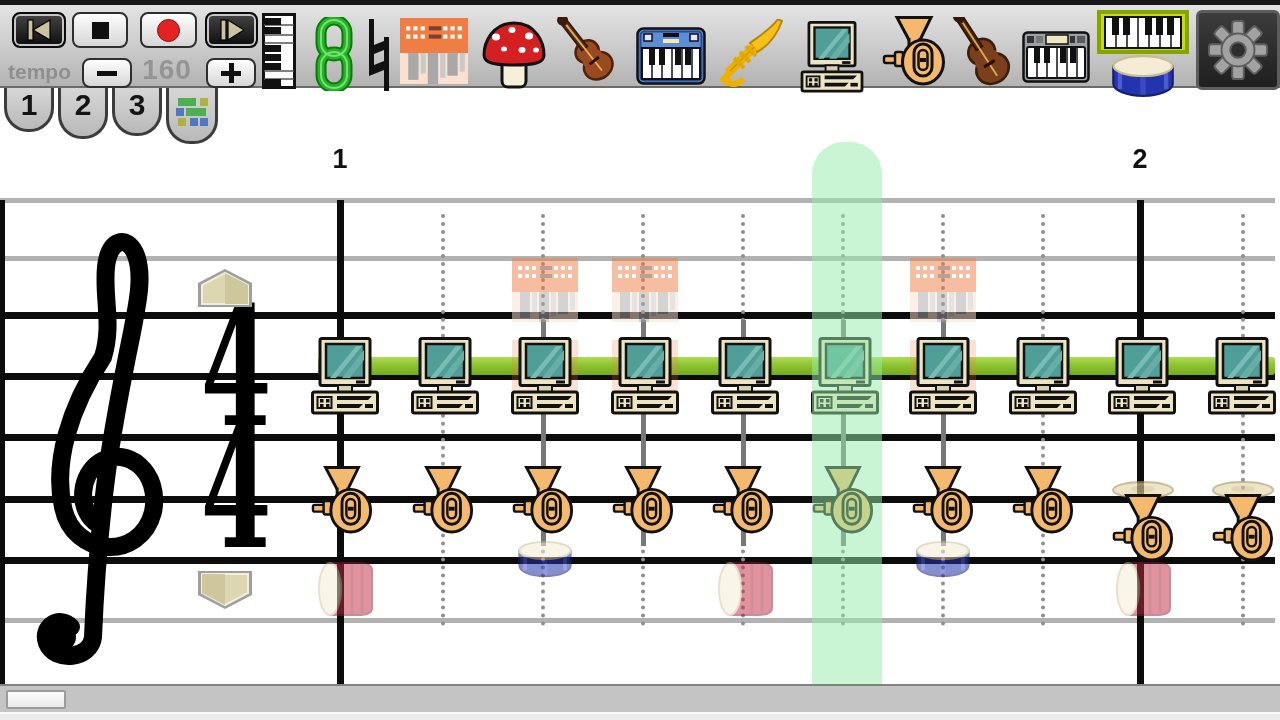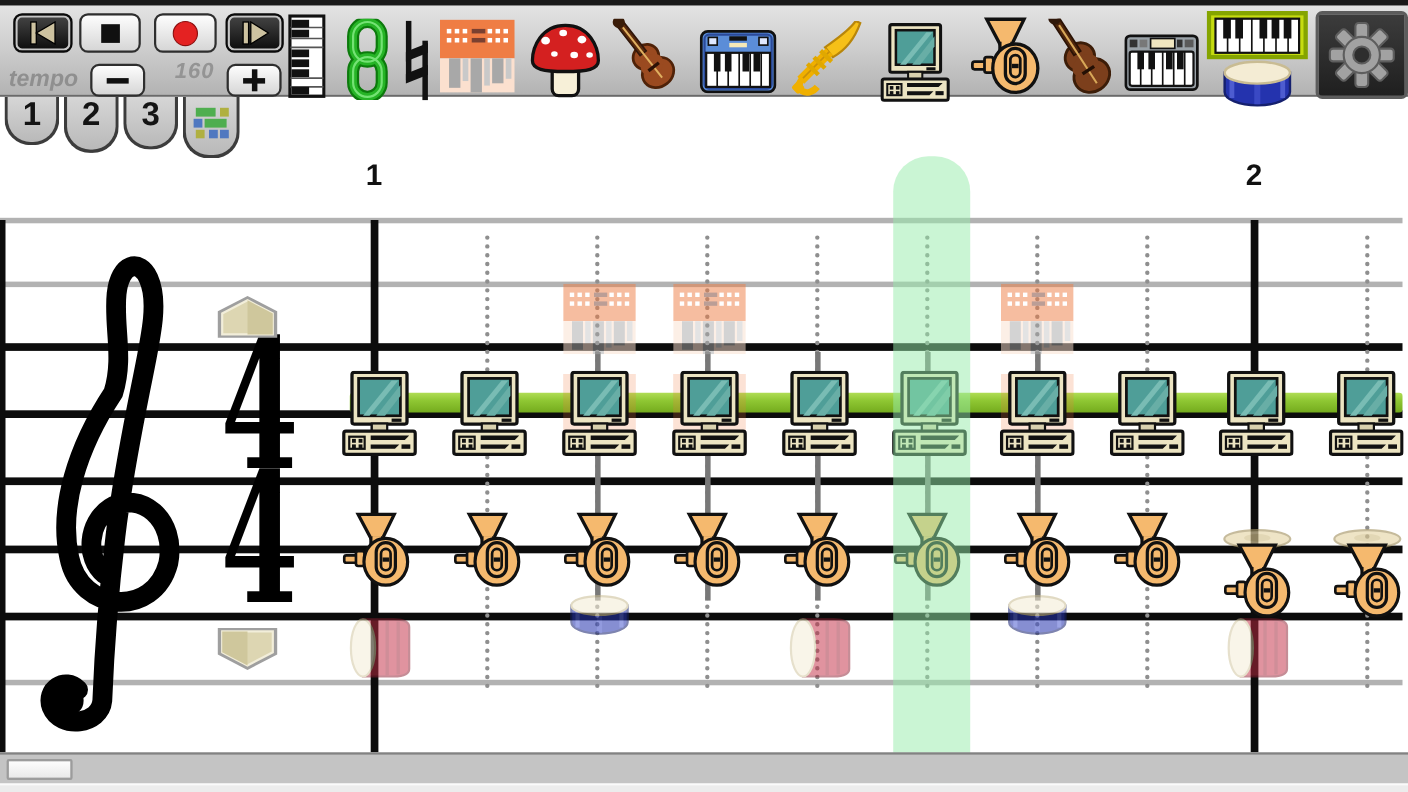--- a/index.html
+++ b/index.html
@@ -1,26 +1,26 @@
 <!DOCTYPE html>
 <html><head>
 <meta charset="utf-8">
 <style>
   html,body{margin:0;padding:0;background:#fff;font-family:"Liberation Sans",sans-serif;}
   #app{position:relative;width:1280px;height:720px;overflow:hidden;background:#fff;}
   .abs{position:absolute;}
   
-  #toolbar{left:0;top:0;width:1280px;height:88px;background:linear-gradient(180deg,#e3e3e3 0%,#cfcfcf 45%,#b3b3b3 100%);border-top:5px solid #191919;box-sizing:border-box;border-bottom:2px solid #6a6a6a;z-index:50;font-style:italic;}
+  #toolbar{left:0;top:0;width:1280px;height:88px;background:linear-gradient(180deg,#e3e3e3 0%,#cfcfcf 45%,#b3b3b3 100%);border-top:5px solid #191919;box-sizing:border-box;border-bottom:2px solid #6a6a6a;z-index:50;}
   .tbtn{border-radius:8px;box-sizing:border-box;display:flex;align-items:center;justify-content:center;cursor:pointer;}
   .tbtn.dark{background:linear-gradient(180deg,#454545,#0c0c0c);border:2px solid #0a0a0a;box-shadow:0 0 0 2px #c6c6c6 inset;}
   .tbtn.light{background:linear-gradient(180deg,#fdfdfd,#d6d6d6);border:2px solid #2e2e2e;}
   .glyph-stop{width:17px;height:17px;background:#101010;}
   .glyph-rec{width:21px;height:21px;border-radius:50%;background:#e42222;border:1px solid #8c0f0f;}
   .tempo-label{color:#8f8f8f;font-weight:bold;font-size:21px;}
-  .tempo-value{color:#949494;font-weight:bold;font-size:20px;letter-spacing:1px;margin-left:10px;}
+  .tempo-value{color:#949494;font-weight:bold;font-size:28px;letter-spacing:1px;}
   .glyph-minus{width:20px;height:5px;background:#101010;}
   .glyph-plus{position:relative;width:20px;height:20px;}
   .glyph-plus::before,.glyph-plus::after{content:"";position:absolute;background:#101010;}
   .glyph-plus::before{left:0;top:7.5px;width:20px;height:5px;}
   .glyph-plus::after{left:7.5px;top:0;width:5px;height:20px;}
   .inst{display:block;cursor:pointer;z-index:51;}
   #gear-btn{background:linear-gradient(180deg,#3c3c3c,#1f1f1f);border:3px solid #5c5c5c;border-radius:6px;box-sizing:border-box;display:flex;align-items:center;justify-content:center;cursor:pointer;}
   
   .tab{background:linear-gradient(180deg,#d6d6d6,#b9b9b9);border:3px solid #3c3c3c;border-top:none;border-radius:0 0 24px 24px;box-sizing:border-box;display:flex;flex-direction:column;align-items:center;cursor:pointer;z-index:45;}
   .tab .lbl{font-weight:bold;font-size:30px;color:#141414;line-height:34px;}

